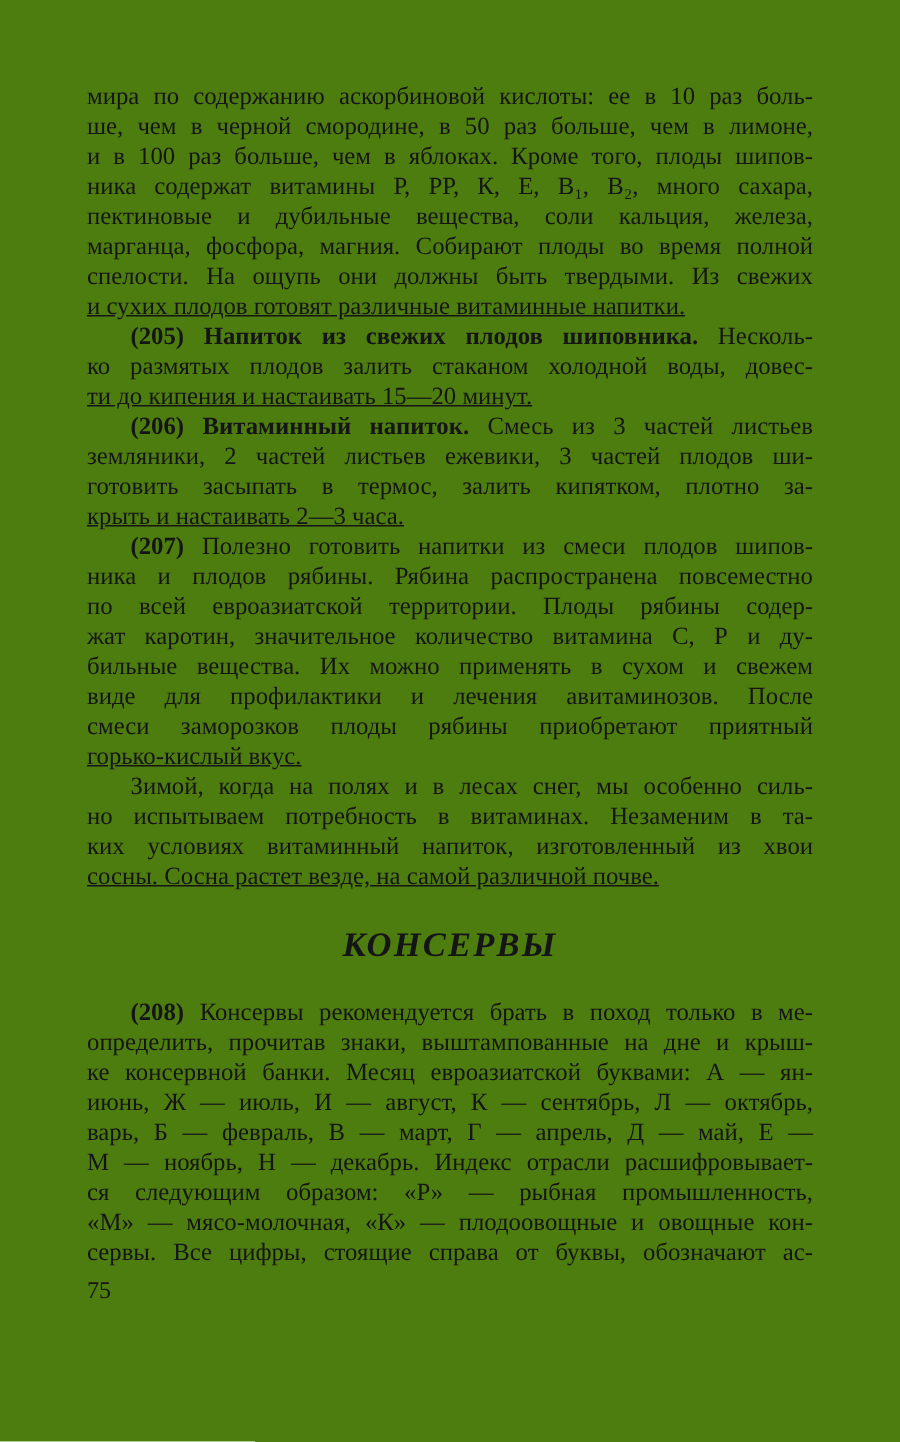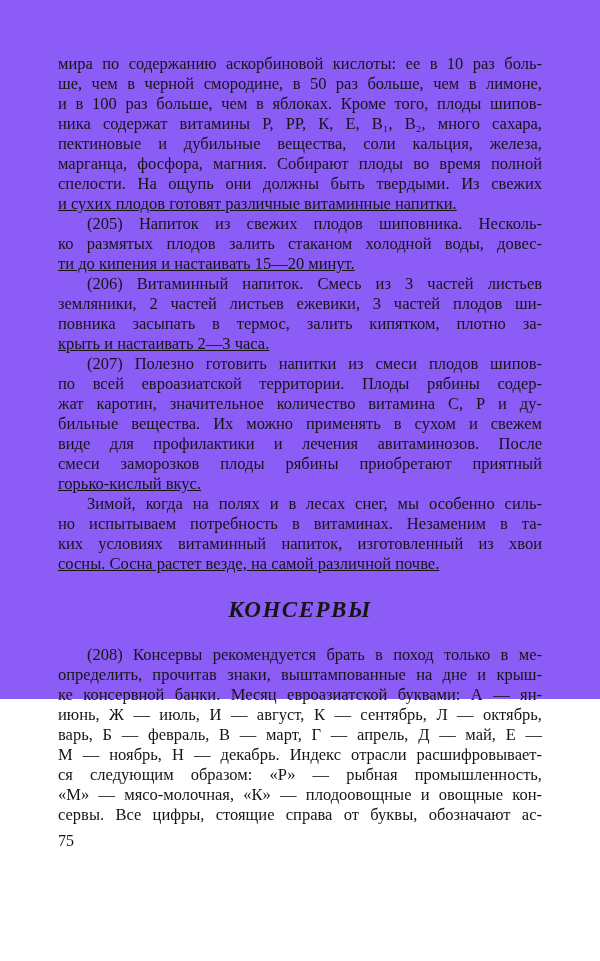--- a/index.html
+++ b/index.html
@@ -10,41 +10,41 @@
   body {
     width: 600px;
     height: 961px;
     font-family: "Liberation Serif", "DejaVu Serif", serif;
     color: #151515;
     overflow: hidden;
   }
   .page {
     position: relative;
     width: 600px;
-    height: 699px;
-    background: #8b5cf6;
+    height: 961px;
+    background: #4d7c0f;
   }
   .text-block {
     position: absolute;
     left: 58px;
     top: 54px;
     width: 484px;
     font-size: 16.5px;
     line-height: 20px;
   }
   .para { margin: 0; padding: 0; }
   .line {
     text-align: justify;
     text-align-last: justify;
     white-space: nowrap;
     height: 20px;
   }
   .line.last { text-align-last: left; text-decoration: underline; }
   .line.indent { text-indent: 29px; }
-  .b { font-weight: normal; }
+  .b { font-weight: bold; }
   .heading {
     margin: 24px 0 23px 0;
     font-size: 23px;
     line-height: 24px;
     font-weight: bold;
     font-style: italic;
     text-align: center;
     letter-spacing: 1.5px;
   }
   .page-number {
@@ -72,26 +72,27 @@
 
     <div class="para">
       <div class="line indent"><span class="b">(205) Напиток из свежих плодов шиповника.</span><span> Несколь-</span></div>
       <div class="line">ко размятых плодов залить стаканом холодной воды, довес-</div>
       <div class="line last">ти до кипения и настаивать 15—20 минут.</div>
     </div>
 
     <div class="para">
       <div class="line indent"><span class="b">(206) Витаминный напиток.</span><span> Смесь из 3 частей листьев</span></div>
       <div class="line">земляники, 2 частей листьев ежевики, 3 частей плодов ши-</div>
-      <div class="line">повника засыпать в термос, залить кипятком, плотно за-</div>
+      <div class="line">готовить засыпать в термос, залить кипятком, плотно за-</div>
       <div class="line last">крыть и настаивать 2—3 часа.</div>
     </div>
 
     <div class="para">
       <div class="line indent"><span class="b">(207)</span><span> Полезно готовить напитки из смеси плодов шипов-</span></div>
+      <div class="line">ника и плодов рябины. Рябина распространена повсеместно</div>
       <div class="line">по всей евроазиатской территории. Плоды рябины содер-</div>
       <div class="line">жат каротин, значительное количество витамина С, Р и ду-</div>
       <div class="line">бильные вещества. Их можно применять в сухом и свежем</div>
       <div class="line">виде для профилактики и лечения авитаминозов. После</div>
       <div class="line">смеси заморозков плоды рябины приобретают приятный</div>
       <div class="line last">горько-кислый вкус.</div>
     </div>
 
     <div class="para">
       <div class="line indent">Зимой, когда на полях и в лесах снег, мы особенно силь-</div>

